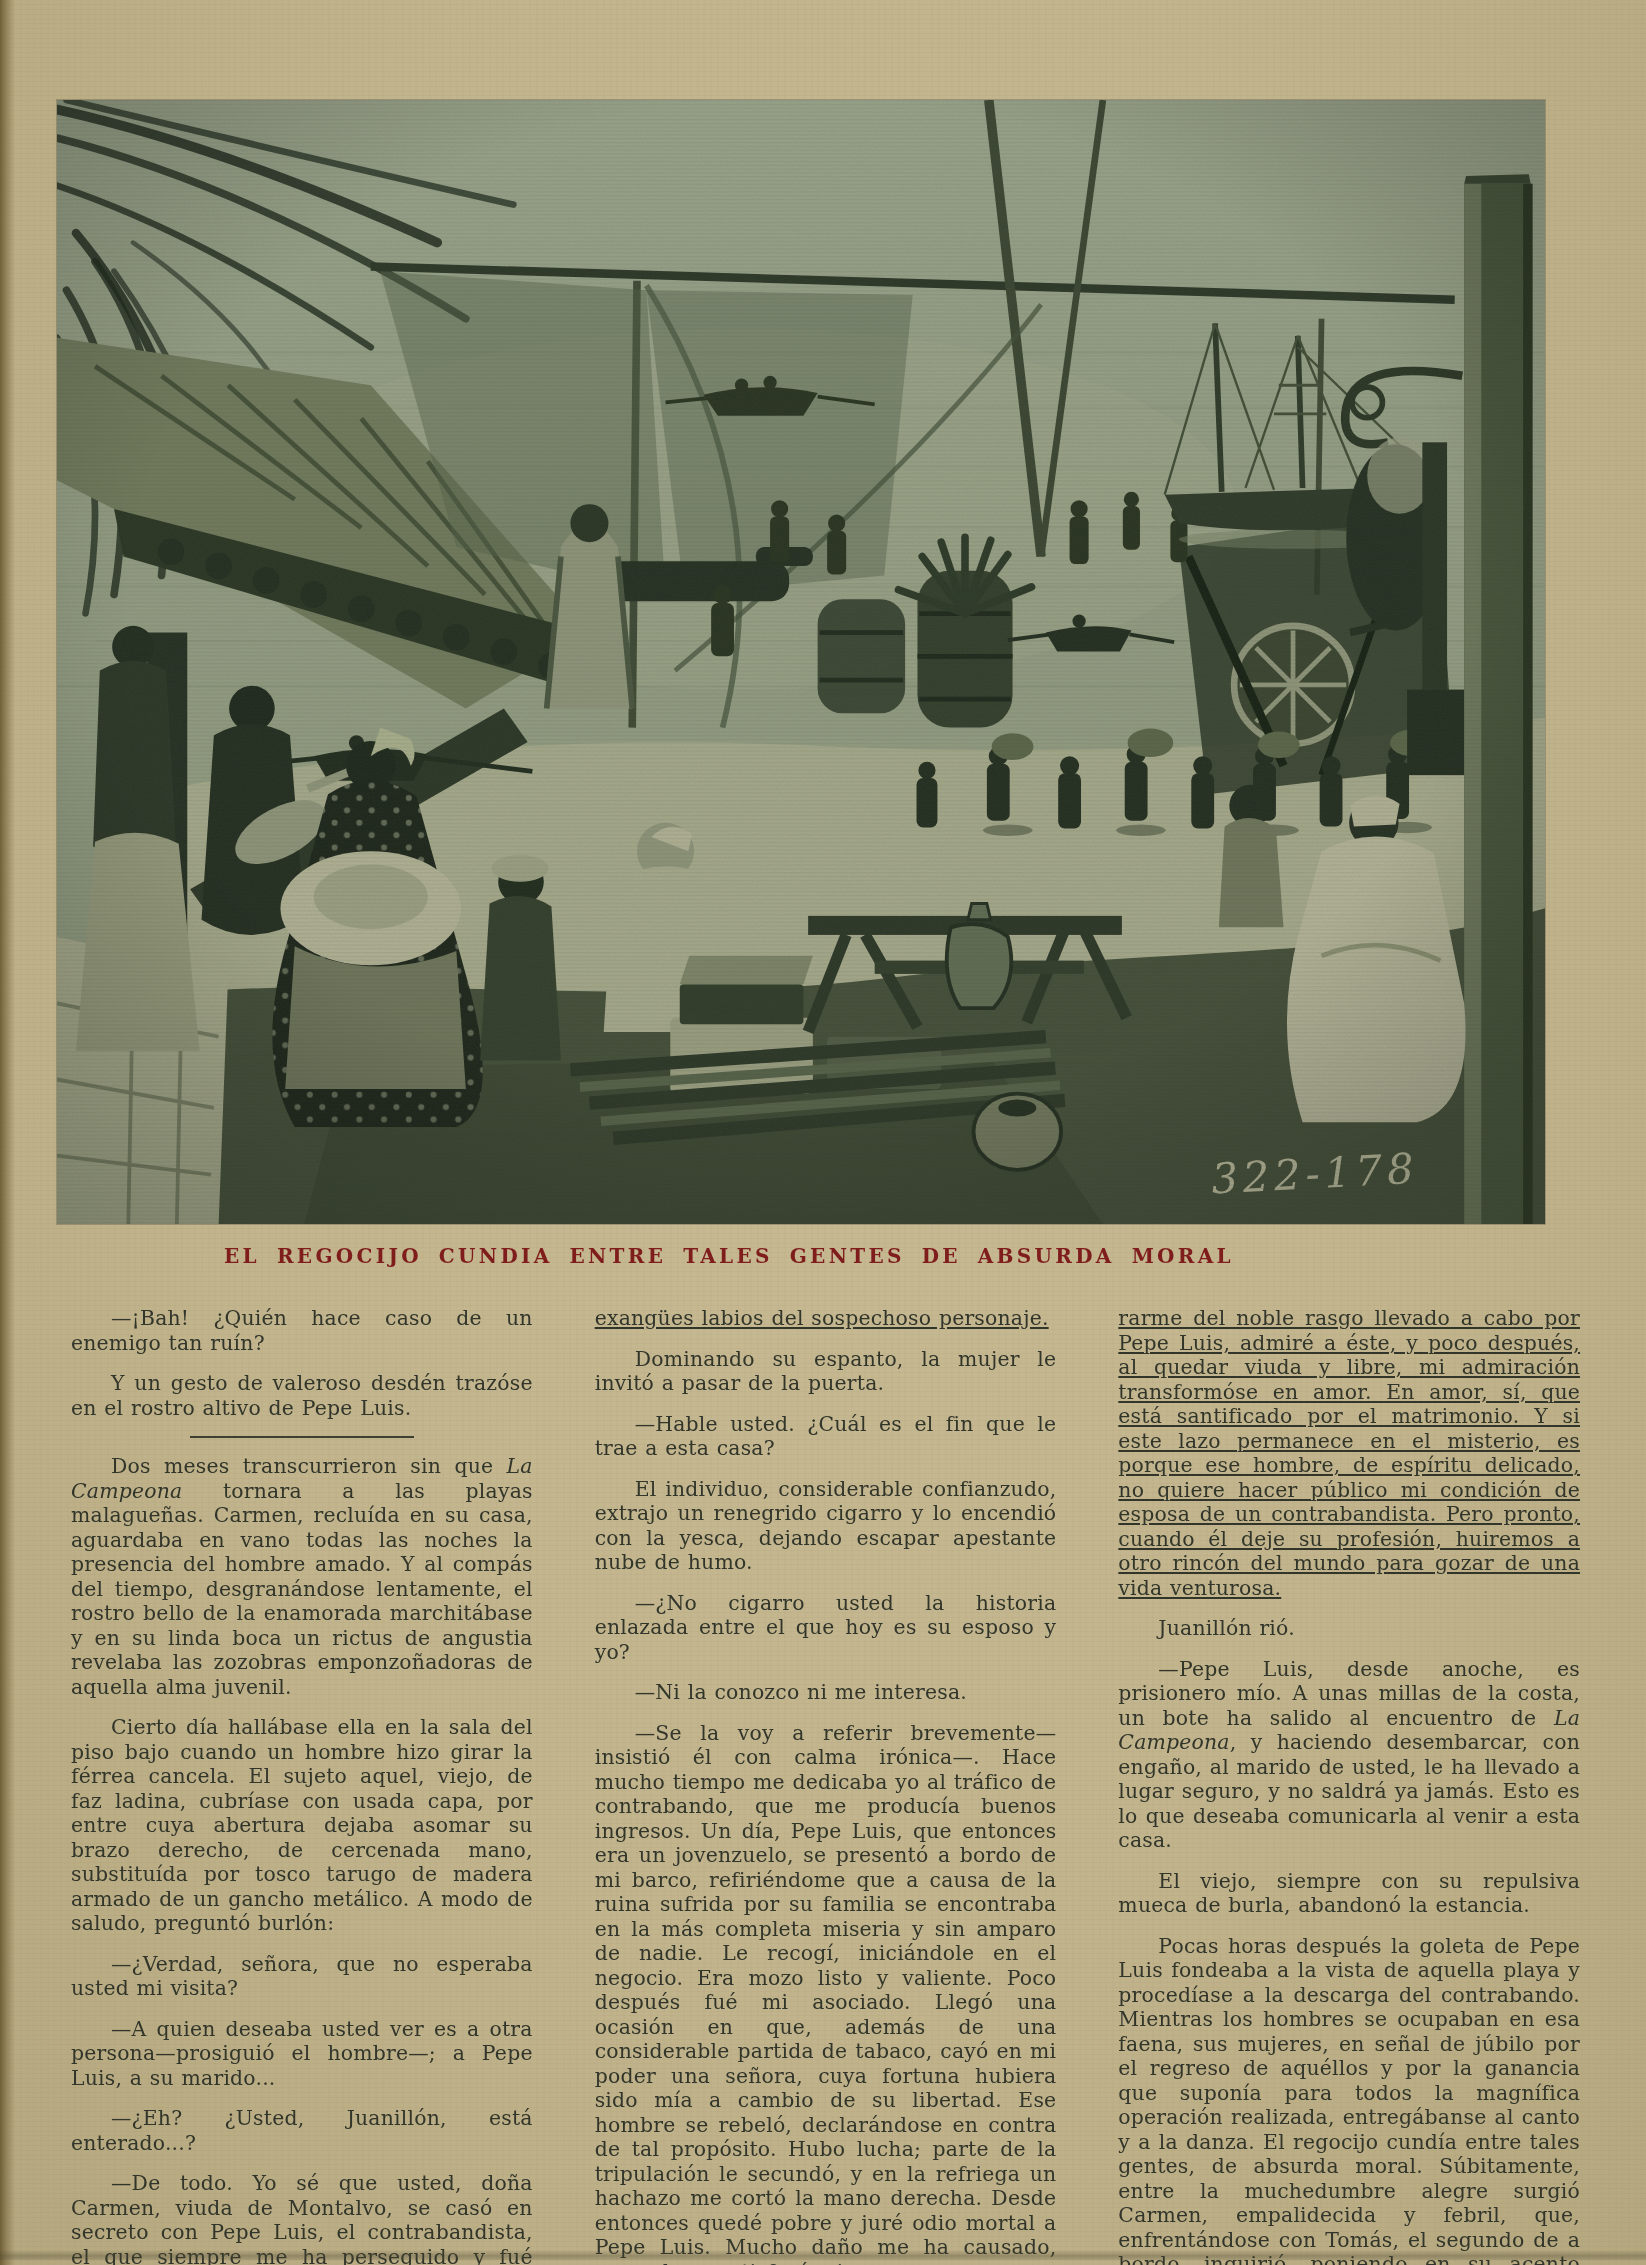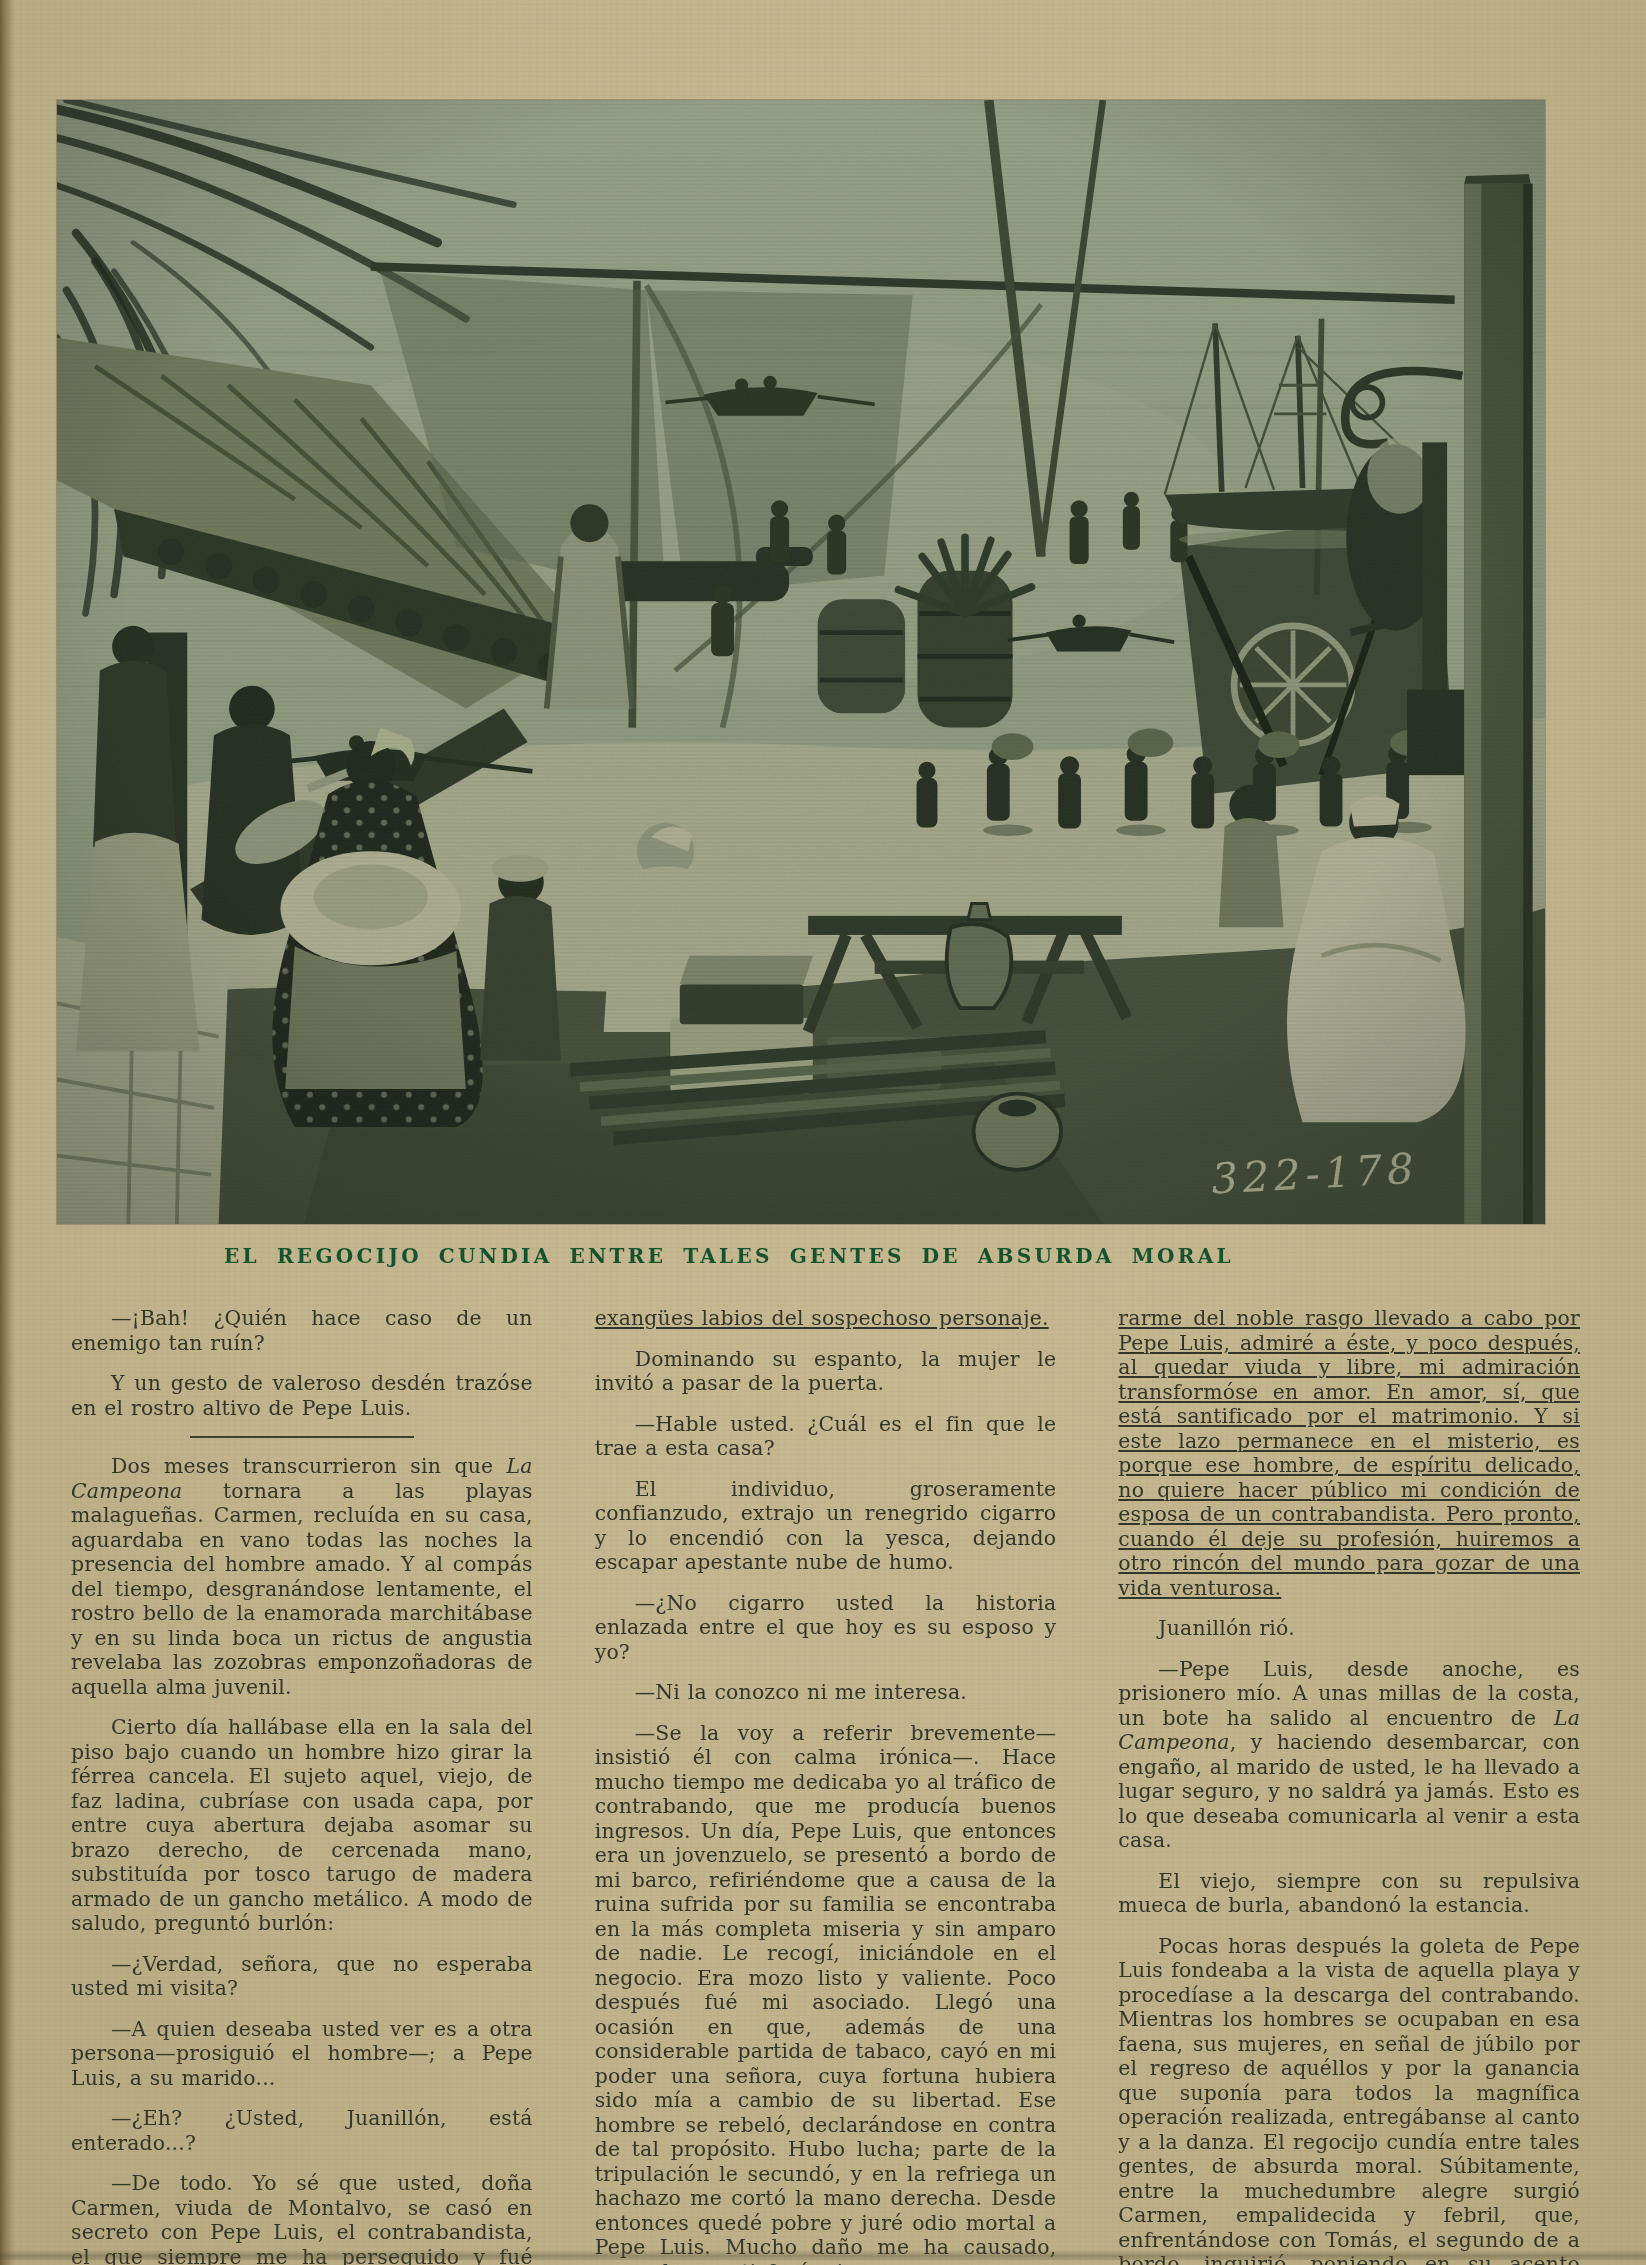--- a/index.html
+++ b/index.html
@@ -21,21 +21,21 @@
     position:absolute;left:0;top:2250px;width:1646px;height:9.5px;
     background:linear-gradient(to bottom, rgba(0,0,0,0), rgba(75,70,48,.35) 60%, rgba(60,55,38,.15));
   }
   .photo-frame{
     position:absolute;left:57px;top:100px;width:1488px;height:1124px;
     box-shadow:0 0 0 1px rgba(35,45,30,.25);
   }
   .photo-frame svg{display:block;width:100%;height:100%;}
   .caption{
     position:absolute;left:0;top:1244px;width:1458px;
-    text-align:center;font-size:20px;font-weight:bold;color:#14532d;
+    text-align:center;font-size:20px;font-weight:bold;color:#7f1d1d;
     letter-spacing:3.3px;word-spacing:6.7px;
   }
   .columns{
     position:absolute;left:55px;top:1290px;width:1541px;
     display:flex;gap:30px;
     color:#31352a;
   }
   .column{flex:1 1 0;font-size:20.4px;line-height:24.5px;text-align:justify;
     letter-spacing:0.2px;word-spacing:1px;}
   .column p{margin:16px;text-indent:40px;}
@@ -401,21 +401,21 @@
     <p><span>—¿Verdad, señora, que no esperaba usted mi visita?</span></p>
     <p><span>—A quien deseaba usted ver es a otra persona—prosiguió el hombre—; a Pepe Luis, a su marido...</span></p>
     <p><span>—¿Eh? ¿Usted, Juanillón, está enterado...?</span></p>
     <p><span>—De todo. Yo sé que usted, doña Carmen, viuda de Montalvo, se casó en secreto con Pepe Luis, el contrabandista, el que siempre me ha perseguido y fué culpable de que me cortaran mi zarpa.</span></p>
     <p><span>Una sonrisa siniestra apareció en los</span></p>
   </div>
   <div class="column">
     <p class="no-indent"><span>exangües labios del sospechoso personaje.</span></p>
     <p><span>Dominando su espanto, la mujer le invitó a pasar de la puerta.</span></p>
     <p><span>—Hable usted. ¿Cuál es el fin que le trae a esta casa?</span></p>
-    <p><span>El individuo, groseramente confianzudo, extrajo un renegrido cigarro y lo encendió con la yesca, dejando escapar apestante nube de humo.</span></p>
+    <p><span>El individuo, considerable confianzudo, extrajo un renegrido cigarro y lo encendió con la yesca, dejando escapar apestante nube de humo.</span></p>
     <p><span>—¿No cigarro usted la historia enlazada entre el que hoy es su esposo y yo?</span></p>
     <p><span>—Ni la conozco ni me interesa.</span></p>
     <p><span>—Se la voy a referir brevemente—insistió él con calma irónica—. Hace mucho tiempo me dedicaba yo al tráfico de contrabando, que me producía buenos ingresos. Un día, Pepe Luis, que entonces era un jovenzuelo, se presentó a bordo de mi barco, refiriéndome que a causa de la ruina sufrida por su familia se encontraba en la más completa miseria y sin amparo de nadie. Le recogí, iniciándole en el negocio. Era mozo listo y valiente. Poco después fué mi asociado. Llegó una ocasión en que, además de una considerable partida de tabaco, cayó en mi poder una señora, cuya fortuna hubiera sido mía a cambio de su libertad. Ese hombre se rebeló, declarándose en contra de tal propósito. Hubo lucha; parte de la tripulación le secundó, y en la refriega un hachazo me cortó la mano derecha. Desde entonces quedé pobre y juré odio mortal a Pepe Luis. Mucho daño me ha causado, pero ahora satisfaré mi venganza.</span></p>
     <p><span>Con impulso vigoroso, Carmen avanzó hacia el cínico viejo, exclamando, vibrante y enérgica:</span></p>
   </div>
   <div class="column">
     <p class="no-indent"><span>rarme del noble rasgo llevado a cabo por Pepe Luis, admiré a éste, y poco después, al quedar viuda y libre, mi admiración transformóse en amor. En amor, sí, que está santificado por el matrimonio. Y si este lazo permanece en el misterio, es porque ese hombre, de espíritu delicado, no quiere hacer público mi condición de esposa de un contrabandista. Pero pronto, cuando él deje su profesión, huiremos a otro rincón del mundo para gozar de una vida venturosa.</span></p>
     <p><span>Juanillón rió.</span></p>
     <p><span>—Pepe Luis, desde anoche, es prisionero mío. A unas millas de la costa, un bote ha salido al encuentro de </span><i>La Campeona</i><span>, y haciendo desembarcar, con engaño, al marido de usted, le ha llevado a lugar seguro, y no saldrá ya jamás. Esto es lo que deseaba comunicarla al venir a esta casa.</span></p>
     <p><span>El viejo, siempre con su repulsiva mueca de burla, abandonó la estancia.</span></p>

